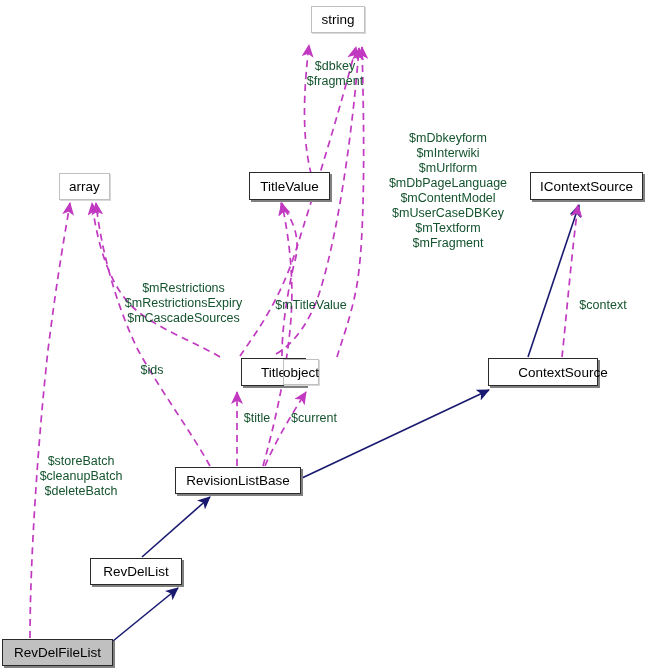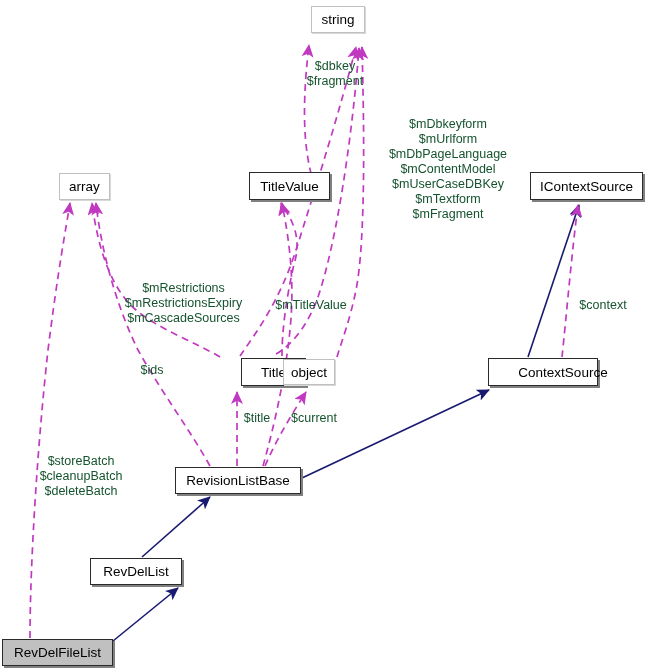--- a/index.html
+++ b/index.html
@@ -111,21 +111,21 @@
   </div>
 
   <div class="node solid" style="left:530px; top:172px; width:113px; height:28px;">
     <span>IContextSource</span>
   </div>
 
   <div class="node solid" style="left:216px; top:358px; width:65px; height:28px;margin-left:25px;">
     <span>Title</span>
   </div>
 
-  <div class="node plain" style="left:283px; top:359px; width:52px; height:26px;">
+  <div class="node plain" style="left:283px; top:359px; width:36px; height:26px;">
     <span>object</span>
   </div>
 
   <div class="node solid" style="left:488px; top:358px; width:110px; height:28px;padding-left:40px;">
     <span>ContextSource</span>
   </div>
 
   <div class="node solid" style="left:175px; top:467px; width:126px; height:27px;">
     <span>RevisionListBase</span>
   </div>
@@ -136,22 +136,23 @@
 
   <div class="node current" style="left:2px; top:639px; width:111px; height:27px;">
     <span>RevDelFileList</span>
   </div>
 
   <div class="edge-label" style="left:297px; top:59px; width:76px;">
     <div>$dbkey</div>
     <div>$fragment</div>
   </div>
 
-  <div class="edge-label" style="left:383px; top:117px; width:130px;">
+  <div class="edge-label" style="left:383px; top:131px; width:130px;">
     <div>$mDbkeyform</div>
+    <div>$mInterwiki</div>
     <div>$mUrlform</div>
     <div>$mDbPageLanguage</div>
     <div>$mContentModel</div>
     <div>$mUserCaseDBKey</div>
     <div>$mTextform</div>
     <div>$mFragment</div>
   </div>
 
   <div class="edge-label" style="left:120px; top:281px; width:127px;">
     <div>$mRestrictions</div>

